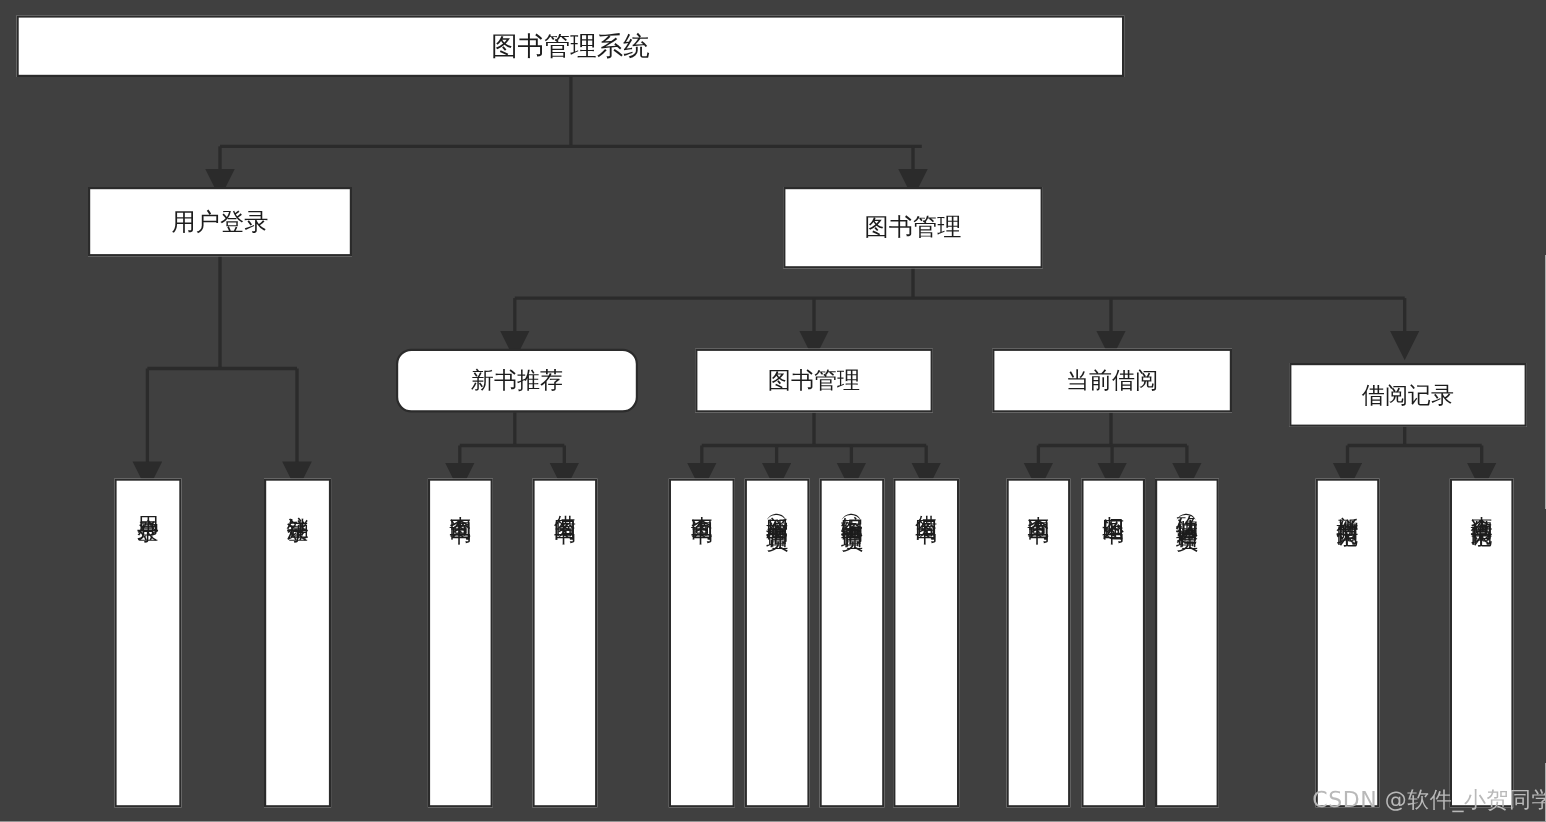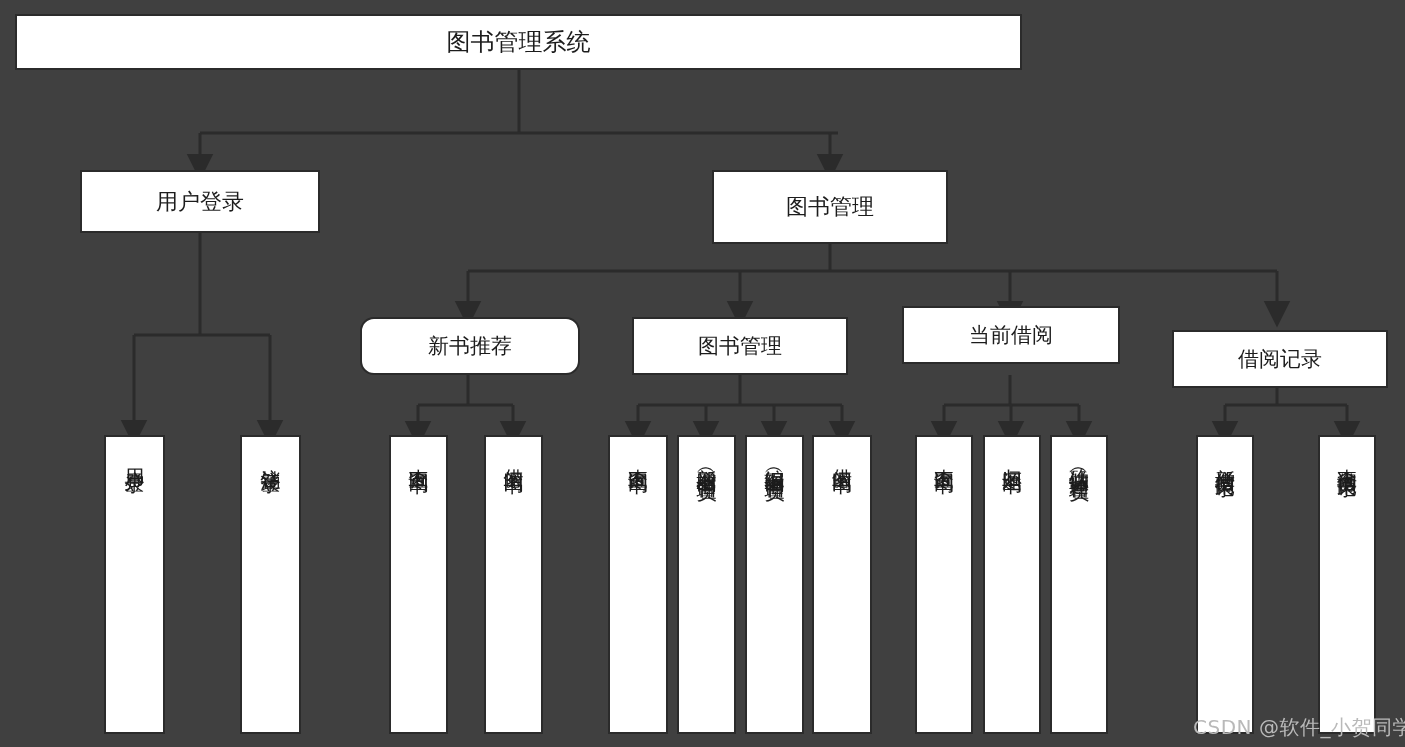--- a/index.html
+++ b/index.html
@@ -87,21 +87,21 @@
   <div class="node lvl1" style="left:712px;top:170px;width:236px;height:74px;">
     <span>图书管理</span>
   </div>
 
   <div class="node lvl2" style="left:360px;top:317px;width:220px;height:58px;border-radius:14px;">
     <span>新书推荐</span>
   </div>
   <div class="node lvl2" style="left:632px;top:317px;width:216px;height:58px;">
     <span>图书管理</span>
   </div>
-  <div class="node lvl2" style="left:902px;top:306px;width:218px;height:58px;">
+  <div class="node lvl2" style="left:902px;top:317px;width:218px;height:58px;">
     <span>当前借阅</span>
   </div>
   <div class="node lvl2" style="left:1172px;top:330px;width:216px;height:58px;">
     <span>借阅记录</span>
   </div>
 
   <div class="node leaf" style="left:104px;top:435px;width:61px;height:299px;">
     <span class="vtext">用户登录</span>
   </div>
   <div class="node leaf" style="left:240px;top:435px;width:61px;height:299px;">

